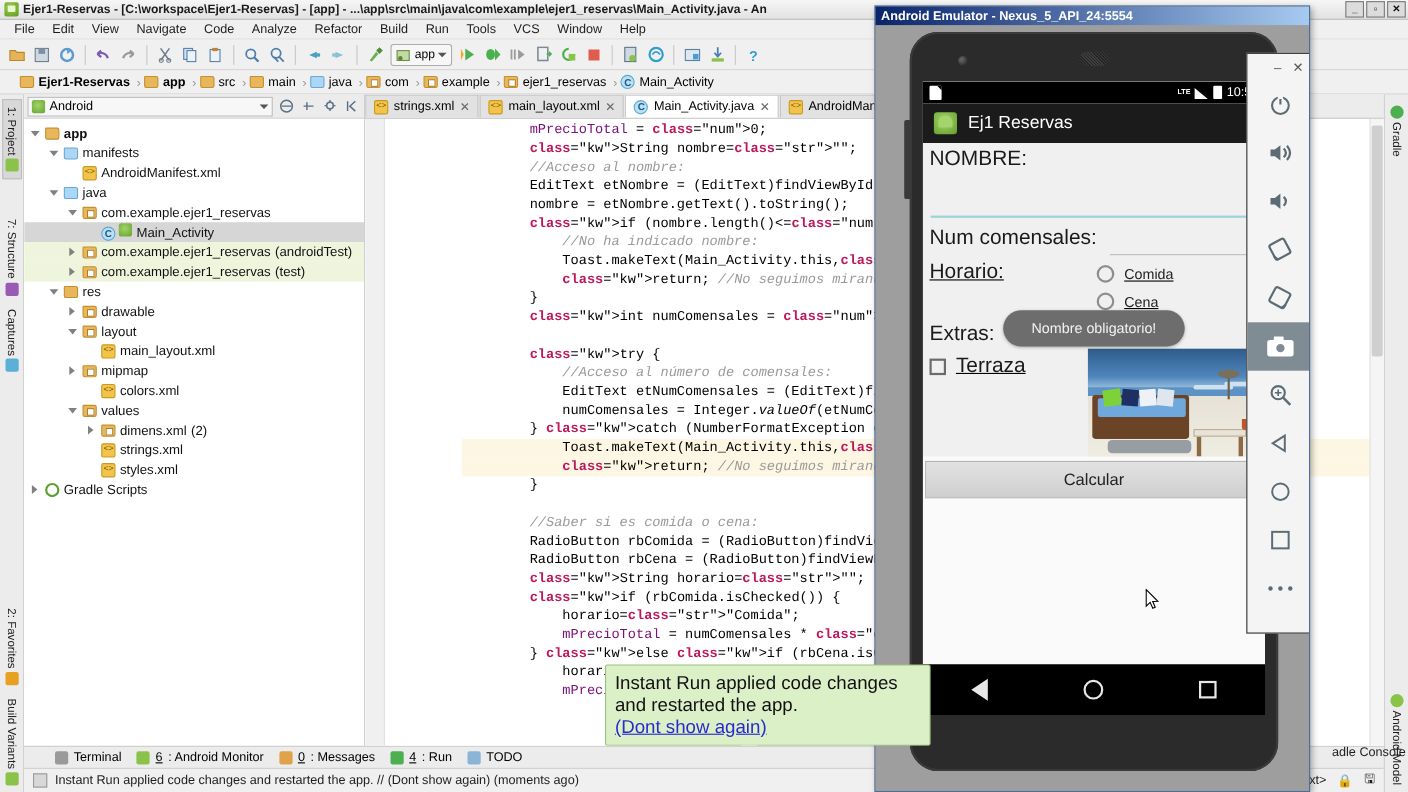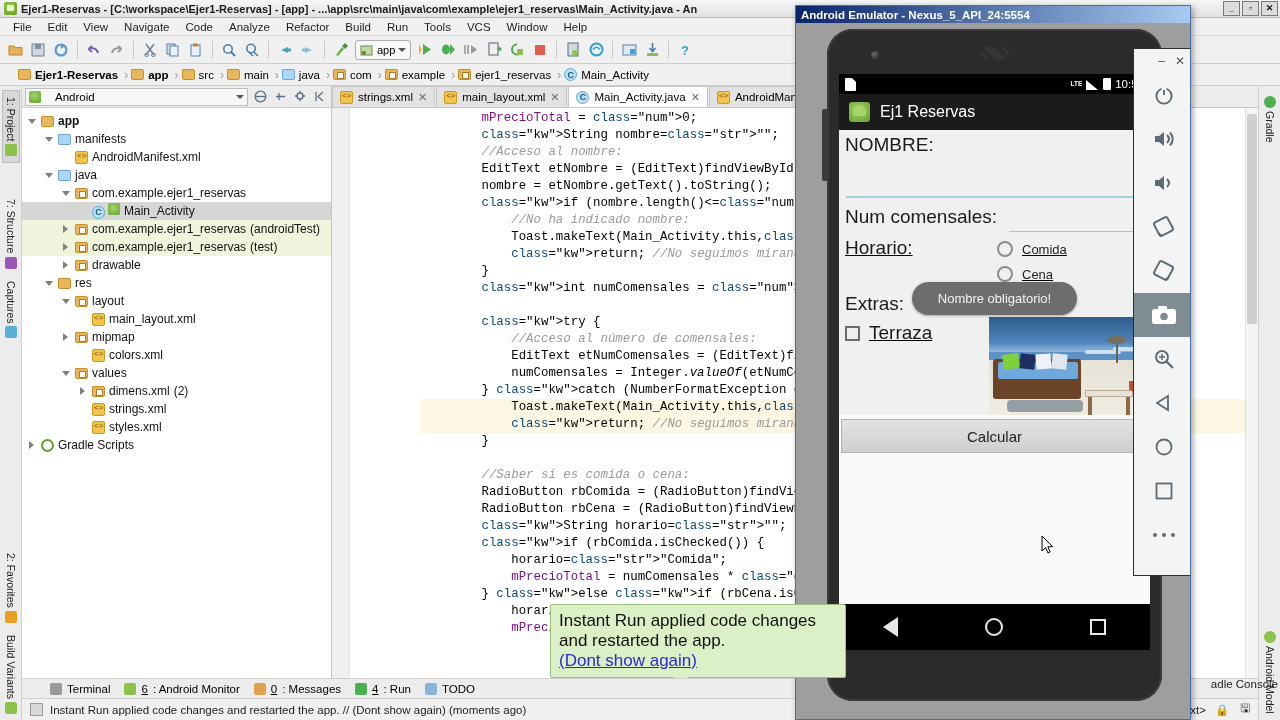--- a/index.html
+++ b/index.html
@@ -81,21 +81,21 @@
   }
   .railbtn.active{ background:#d8d8d8;border:1px solid #bdbdbd; }
   .railicon{ width:12px;height:12px;flex:0 0 auto; }
   .center{ flex:1; display:flex; flex-direction:column; min-width:0; }
   
   .tw{ display:flex; min-height:0; flex:1; }
   .projectpane{ width:310px; display:flex;flex-direction:column;
      border-right:1px solid #c6c6c6; background:#fff;}
   .twheader{ height:22px;background:#ececec;border-bottom:1px solid #cfcfcf;
      display:flex;align-items:center;padding:0 3px;gap:4px;}
-  .twcombo{ flex:1;display:flex;align-items:center;gap:14px;font-size:11.5px;
+  .twcombo{ flex:1;display:flex;align-items:center;gap:4px;font-size:11.5px;
      border:1px solid #bdbdbd;background:#f7f7f7;height:18px;padding:0 3px;}
   .twicon{ width:16px;height:16px;display:flex;align-items:center;justify-content:center;}
   .tree{ flex:1;overflow:hidden;padding:4px 0 0 0;font-size:12px; background:#fff;}
   .node{ display:flex;align-items:center;height:18px;gap:4px;padding-left:4px;white-space:nowrap;}
   .node.sel{ background:#d6d6d6; }
   .node.hl{ background:#eef5dc; }
   .arrow{ width:11px;height:11px;flex:0 0 auto;display:flex;align-items:center;justify-content:center;}
   .arrow i{ display:block;width:0;height:0;border-left:5px solid #808080;
      border-top:4px solid transparent;border-bottom:4px solid transparent;}
   .arrow.open i{ border-left:4px solid transparent;border-right:4px solid transparent;
@@ -117,21 +117,21 @@
   .etab.active{ background:#fff; }
   .etab .x{ color:#6b6b6b;font-size:11px; }
   .editorbody{ flex:1;display:flex;min-height:0;position:relative;overflow:hidden;}
   .gutter{ width:18px;background:#f0f0f0;border-right:1px solid #e2e2e2;}
   .gutter2{ width:70px;background:#fff;}
   .codearea{ flex:1;position:relative;overflow:hidden;
      font-family:"Liberation Mono", monospace; font-size:12.4px; line-height:17px;
      padding-top:2px; background:#fff; white-space:pre;}
   .code-line{ height:17px; padding-left:2px; }
   .code-line.hlrow{ background:#fdf6e3; }
-  .kw{color:#0c4a6e;font-weight:normal;}
+  .kw{color:#be185d;font-weight:bold;}
   .cm{color:#9a9a9a;font-style:italic;}
   .fld{color:#7a0e7a;}
   .ital{font-style:italic;}
   .vscrollbar{ position:absolute;right:0;top:0;width:13px;height:100%;background:#f5f5f5;border-left:1px solid #e0e0e0;}
   .vthumb{ position:absolute;right:1px;top:6px;width:10px;height:210px;background:#cfcfcf;border-radius:2px;}
   
   .balloon{
     position:absolute; left:218px; bottom:0px; width:296px;
     background:#dcf0c8;border:1px solid #9bbf7e;border-radius:2px;
     padding:6px 8px; font-size:17px; color:#111; z-index:20;
@@ -604,33 +604,33 @@
                 <span class="nodelabel dim"> (androidTest)</span>
               </div>
               <div class="node hl" style="padding-left: 38px;">
                 <span class="arrow ">
                   <i></i>
                 </span>
                 <span class="fico pkg"></span>
                 <span class="nodelabel">com.example.ejer1_reservas</span>
                 <span class="nodelabel dim"> (test)</span>
               </div>
+              <div class="node" style="padding-left: 21px;">
+                <span class="arrow open">
+                  <i></i>
+                </span>
+                <span class="fico"></span>
+                <span class="nodelabel">res</span>
+              </div>
               <div class="node" style="padding-left: 38px;">
                 <span class="arrow ">
                   <i></i>
                 </span>
                 <span class="fico pkg"></span>
                 <span class="nodelabel">drawable</span>
-              </div>
-              <div class="node" style="padding-left: 21px;">
-                <span class="arrow open">
-                  <i></i>
-                </span>
-                <span class="fico"></span>
-                <span class="nodelabel">res</span>
               </div>
               <div class="node" style="padding-left: 38px;">
                 <span class="arrow open">
                   <i></i>
                 </span>
                 <span class="fico pkg"></span>
                 <span class="nodelabel">layout</span>
               </div>
               <div class="node" style="padding-left: 55px;">
                 <span class="arrow none"></span>

